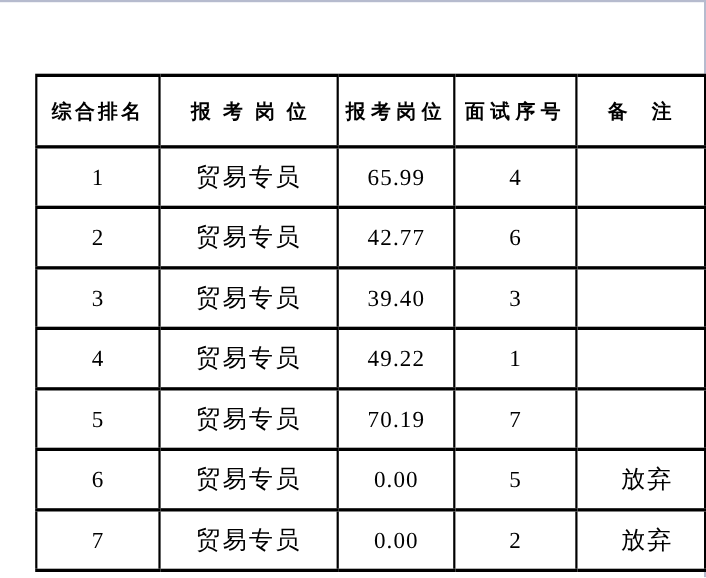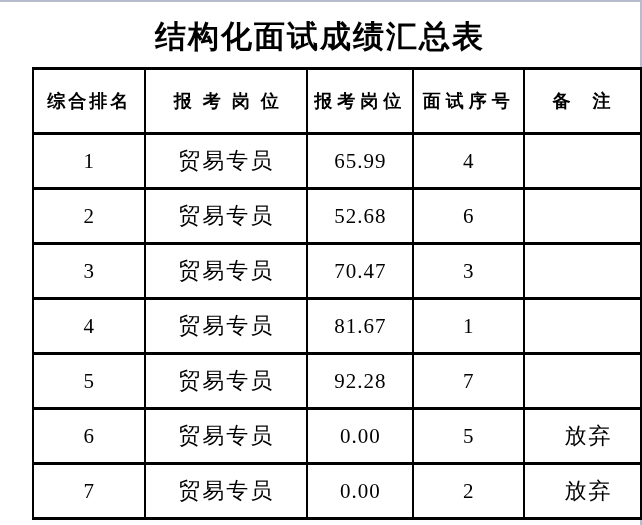--- a/index.html
+++ b/index.html
@@ -87,23 +87,20 @@
   }
   td.c-remark { letter-spacing: 2px; padding-left: 12px; }
 </style>
 </head>
 <body>
 
 <div class="canvas">
   <div class="frame-top"></div>
   <div class="frame-right"></div>
 
-  <div class="title-bar">
-    <h1>结构化面试成绩汇总表</h1>
-  </div>
 
   <table class="score-table">
     <colgroup>
       <col style="width:118px">
       <col style="width:169px">
       <col style="width:109px">
       <col style="width:114px">
       <col style="width:129px">
     </colgroup>
     <thead>
@@ -119,42 +116,42 @@
       <tr>
         <td class="c-rank">1</td>
         <td class="c-pos">贸易专员</td>
         <td class="c-score">65.99</td>
         <td class="c-no">4</td>
         <td class="c-remark"></td>
       </tr>
       <tr>
         <td class="c-rank">2</td>
         <td class="c-pos">贸易专员</td>
-        <td class="c-score">52.68</td>
+        <td class="c-score">42.77</td>
         <td class="c-no">6</td>
         <td class="c-remark"></td>
       </tr>
       <tr>
         <td class="c-rank">3</td>
         <td class="c-pos">贸易专员</td>
-        <td class="c-score">70.47</td>
+        <td class="c-score">39.40</td>
         <td class="c-no">3</td>
         <td class="c-remark"></td>
       </tr>
       <tr>
         <td class="c-rank">4</td>
         <td class="c-pos">贸易专员</td>
-        <td class="c-score">81.67</td>
+        <td class="c-score">49.22</td>
         <td class="c-no">1</td>
         <td class="c-remark"></td>
       </tr>
       <tr>
         <td class="c-rank">5</td>
         <td class="c-pos">贸易专员</td>
-        <td class="c-score">92.28</td>
+        <td class="c-score">70.19</td>
         <td class="c-no">7</td>
         <td class="c-remark"></td>
       </tr>
       <tr>
         <td class="c-rank">6</td>
         <td class="c-pos">贸易专员</td>
         <td class="c-score">0.00</td>
         <td class="c-no">5</td>
         <td class="c-remark">放弃</td>
       </tr>

